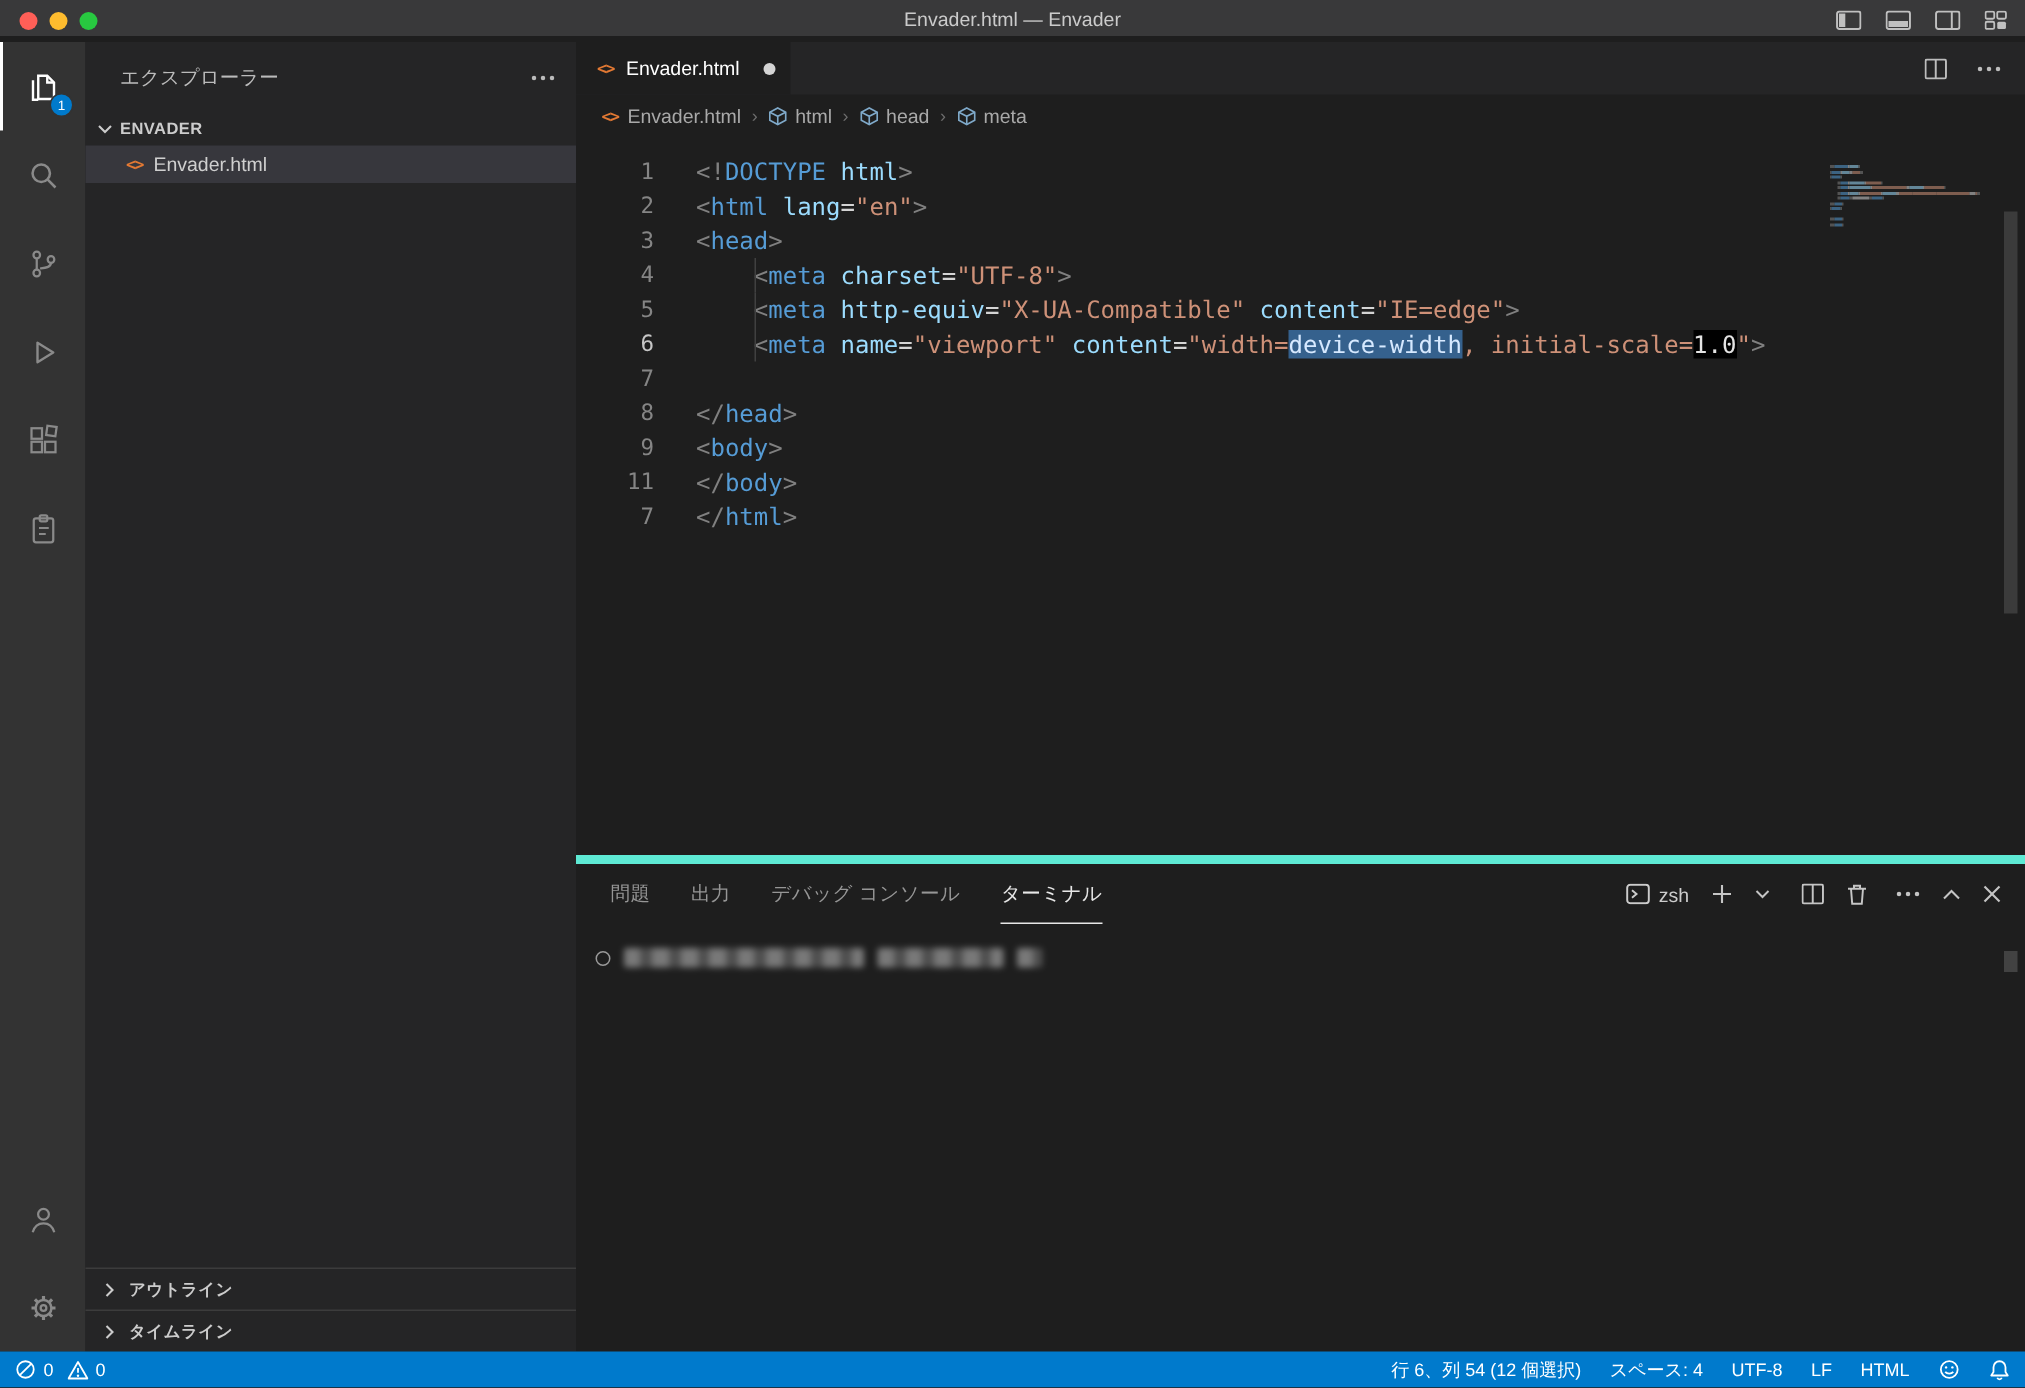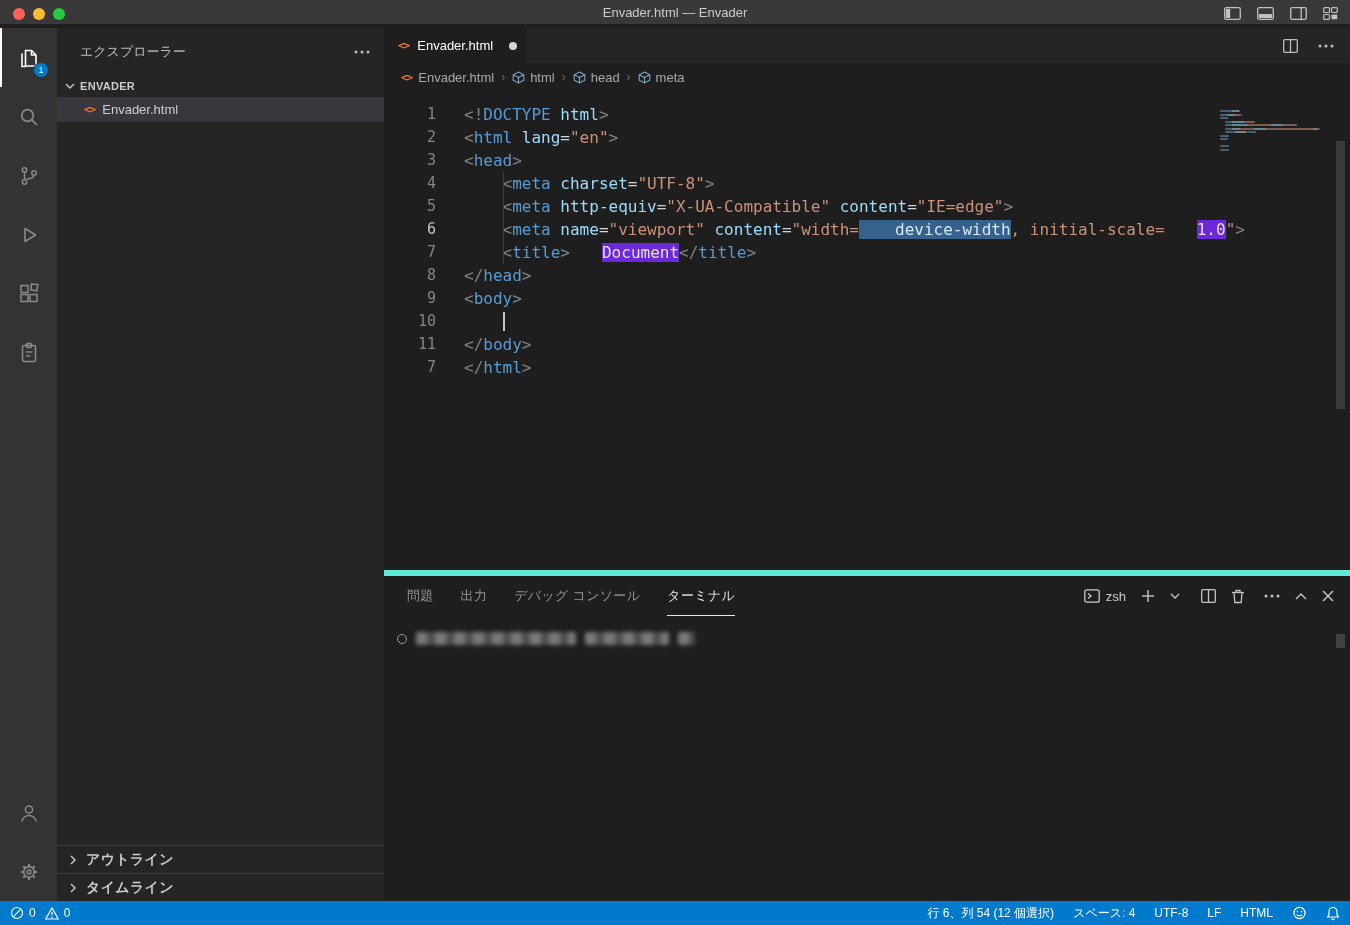--- a/index.html
+++ b/index.html
@@ -31,21 +31,21 @@
 
   
   .sidebar { width:327px; background:#252526; display:flex; flex-direction:column; color:#cccccc; flex:none;text-align:right; }
   .sb-header { height:47px; display:flex; align-items:center; padding:0 14px 0 23px; font-size:13px; color:#bbbbbb; }
   .sb-header .spacer { flex:1; }
   .sb-section { height:22px; display:flex; align-items:center; font-size:11px; font-weight:700; color:#cccccc; padding-left:6px; letter-spacing:.3px; cursor:pointer; }
   .sb-section svg { margin-right:3px; }
   .file-row { height:25px; display:flex; align-items:center; background:#37373d; padding-left:27px; font-size:13px; color:#cfcfcf; cursor:pointer; }
   .seti-html { font-family:"DejaVu Sans Mono", monospace; font-weight:700; font-size:11px; color:#e37933; margin-right:7px; letter-spacing:-1px; }
   .sb-bottom { margin-top:auto; }
-  .sb-panel-header { height:28px; border-top:1px solid #3c3c3c; display:flex; align-items:center; padding-left:10px; font-size:14px; font-weight:700; letter-spacing:.3px; cursor:pointer; color:#cccccc; }
+  .sb-panel-header { height:28px; border-top:1px solid #3c3c3c; display:flex; align-items:center; padding-left:10px; font-size:11px; font-weight:700; letter-spacing:.3px; cursor:pointer; color:#cccccc; }
   .sb-panel-header svg { margin-right:7px; }
 
   
   .editor-col { flex:1; display:flex; flex-direction:column; background:#1e1e1e; position:relative; min-width:0; }
 
   .tabbar { height:35px; background:#252526; display:flex; align-items:stretch; flex:none; }
   .tab { display:flex; align-items:center; gap:8px; padding:0 10px 0 14px; background:#1e1e1e; color:#ffffff; font-size:13px; cursor:pointer; }
   .tab-dot { width:8px; height:8px; border-radius:50%; background:#d4d4d4; margin-left:8px; }
   .tabbar-actions { margin-left:auto; display:flex; align-items:center; gap:20px; padding-right:16px; color:#bdbdbd; }
 
@@ -62,22 +62,22 @@
   .ln.active { color:#c6c6c6; }
   .line-text { margin-left:28px; position:relative; white-space:pre; }
   .tok { white-space:pre; }
   .tok.p { color:#808080; }
   .tok.t { color:#569cd6; }
   .tok.a { color:#9cdcfe; }
   .tok.o { color:#d4d4d4; }
   .tok.s { color:#ce9178; }
   .tok.x { color:#d4d4d4; }
   .tok.w { color:#d4d4d4; }
-  .tok.sel { background:#35618d; color:#d6e9ff;padding-left:36px; }
-  .tok.hl { background:#6d28d9; color:#e4e4e4;margin-left:32px; }
+  .tok.sel { background:#35618d; color:#d6e9ff; }
+  .tok.hl { background:#000000; color:#e4e4e4; }
   .indent-guide { position:absolute; left:38.5px; top:0; height:23px; border-left:1px solid #404040; }
   .caret { position:absolute; left:38.5px; top:2px; height:19px; border-left:2px solid #c8c8c8; }
 
   .minimap { position:absolute; top:10px; right:22px; width:108px; }
   .mm-line { height:2px; margin-bottom:1.5px; white-space:nowrap; font-size:0; }
   .mm-tok { display:inline-block; height:2px; }
   .scroll-thumb { position:absolute; right:5px; top:50px; width:9px; height:268px; background:rgba(121,121,121,0.32); }
 
   
   .panel { height:331px; border-top:6px solid #5eead4; flex:none; display:flex; flex-direction:column; position:relative; background:#1e1e1e; }
@@ -333,33 +333,28 @@
           <div class="code-line">
             <span class="ln">5</span>
             <span class="line-text"><span class="tok w">    </span><span class="indent-guide"></span><span class="tok p">&lt;</span><span class="tok t">meta</span><span class="tok x"> </span><span class="tok a">http-equiv</span><span class="tok o">=</span><span class="tok s">"X-UA-Compatible"</span><span class="tok x"> </span><span class="tok a">content</span><span class="tok o">=</span><span class="tok s">"IE=edge"</span><span class="tok p">&gt;</span></span>
           </div>
           <div class="code-line">
             <span class="ln active">6</span>
             <span class="line-text"><span class="tok w">    </span><span class="indent-guide"></span><span class="tok p">&lt;</span><span class="tok t">meta</span><span class="tok x"> </span><span class="tok a">name</span><span class="tok o">=</span><span class="tok s">"viewport"</span><span class="tok x"> </span><span class="tok a">content</span><span class="tok o">=</span><span class="tok s">"width=</span><span class="tok s sel">device-width</span><span class="tok s">, initial-scale=</span><span class="tok x hl">1.0</span><span class="tok s">"</span><span class="tok p">&gt;</span></span>
           </div>
           <div class="code-line">
             <span class="ln">7</span>
-            <span class="line-text"><span class="tok w">    </span><span class="indent-guide"></span><span class="tok p">&lt;</span><span class="tok t">title</span><span class="tok p">&gt;</span><span class="tok x hl">Document</span><span class="tok p">&lt;/</span><span class="tok t">title</span><span class="tok p">&gt;</span></span>
           </div>
           <div class="code-line">
             <span class="ln">8</span>
             <span class="line-text"><span class="tok p">&lt;/</span><span class="tok t">head</span><span class="tok p">&gt;</span></span>
           </div>
           <div class="code-line">
             <span class="ln">9</span>
             <span class="line-text"><span class="tok p">&lt;</span><span class="tok t">body</span><span class="tok p">&gt;</span></span>
-          </div>
-          <div class="code-line">
-            <span class="ln">10</span>
-            <span class="line-text"><span class="tok w">    </span><span class="caret"></span></span>
           </div>
           <div class="code-line">
             <span class="ln">11</span>
             <span class="line-text"><span class="tok p">&lt;/</span><span class="tok t">body</span><span class="tok p">&gt;</span></span>
           </div>
           <div class="code-line">
             <span class="ln">7</span>
             <span class="line-text"><span class="tok p">&lt;/</span><span class="tok t">html</span><span class="tok p">&gt;</span></span>
           </div>
         </div>

